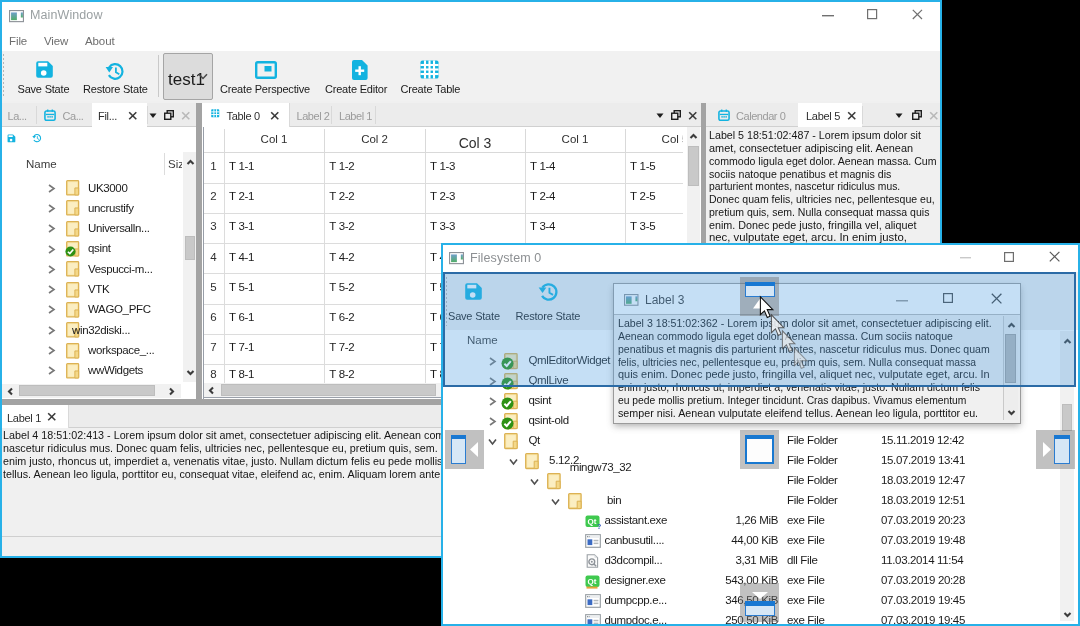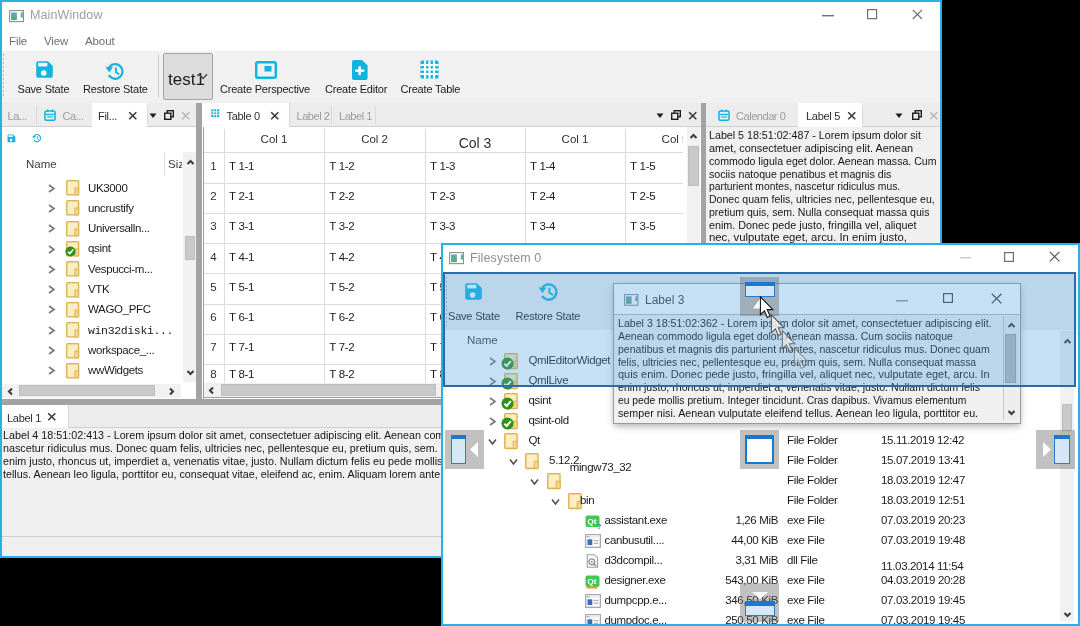--- a/index.html
+++ b/index.html
@@ -201,21 +201,21 @@
     </svg>
 <div class="t tr" style="left:88px;top:304.29999999999995px;">WAGO_PFC</div>
 <svg class="a" style="left:46.5px;top:325.7px" width="9" height="9" viewBox="0 0 9 9">
       <path d="M2,1 L7,4.5 L2,8" fill="none" stroke="#787878" stroke-width="1.6"></path>
     </svg>
 <svg class="a" style="left:66px;top:322.2px" width="13.5" height="16" viewBox="0 0 14 16.5">
       <rect x="0.7" y="0.7" width="12.4" height="14.8" rx="0.8" fill="#f9e4a4" stroke="#dcb254" stroke-width="1.3"></rect>
       <rect x="2.2" y="2.2" width="9.4" height="11.8" fill="#fbeec2"></rect>
       <path d="M9.2,8.2 h3.9 v7.3 h-3.9 z" fill="#f4d888" stroke="#dcb254" stroke-width="1"></path>
     </svg>
-<div class="t tr" style="left:88px;top:324.59999999999997px;font-family:Liberation Mono, monospace;">win32diski...</div>
+<div class="t tr" style="left:72px;top:324.59999999999997px;">win32diski...</div>
 <svg class="a" style="left:46.5px;top:346.0px" width="9" height="9" viewBox="0 0 9 9">
       <path d="M2,1 L7,4.5 L2,8" fill="none" stroke="#787878" stroke-width="1.6"></path>
     </svg>
 <svg class="a" style="left:66px;top:342.5px" width="13.5" height="16" viewBox="0 0 14 16.5">
       <rect x="0.7" y="0.7" width="12.4" height="14.8" rx="0.8" fill="#f9e4a4" stroke="#dcb254" stroke-width="1.3"></rect>
       <rect x="2.2" y="2.2" width="9.4" height="11.8" fill="#fbeec2"></rect>
       <path d="M9.2,8.2 h3.9 v7.3 h-3.9 z" fill="#f4d888" stroke="#dcb254" stroke-width="1"></path>
     </svg>
 <div class="t tr" style="left:88px;top:344.9px;">workspace_...</div>
 <svg class="a" style="left:46.5px;top:366.3px" width="9" height="9" viewBox="0 0 9 9">
@@ -548,21 +548,21 @@
 <div class="t tr" style="left:344px;top:145.4px;">File Folder</div>
 <div class="t tr" style="left:438px;top:145.4px;">18.03.2019 12:47</div>
 <svg class="a" style="left:107.5px;top:166.5px" width="9" height="9" viewBox="0 0 9 9">
         <path d="M1,2.5 L4.5,7 L8,2.5" fill="none" stroke="#4f4f4f" stroke-width="1.6"></path>
       </svg>
 <svg class="a" style="left:124.89999999999998px;top:162.5px" width="14" height="16.5" viewBox="0 0 14 16.5">
         <rect x="0.7" y="0.7" width="12.4" height="14.8" rx="0.8" fill="#f9e4a4" stroke="#dcb254" stroke-width="1.3"></rect>
         <rect x="2.2" y="2.2" width="9.4" height="11.8" fill="#fbeec2"></rect>
         <path d="M9.2,8.2 h3.9 v7.3 h-3.9 z" fill="#f4d888" stroke="#dcb254" stroke-width="1"></path>
       </svg>
-<div class="t tr" style="left:137px;top:165.4px;">bin</div>
+<div class="t tr" style="left:164px;top:165.4px;">bin</div>
 <div class="t tr" style="left:344px;top:165.4px;">File Folder</div>
 <div class="t tr" style="left:438px;top:165.4px;">18.03.2019 12:51</div>
 <svg class="a" style="left:142px;top:183.5px" width="15" height="15" viewBox="0 0 15 15">
         <rect x="0.5" y="1.5" width="14" height="11.5" rx="2" fill="#3fc94f"></rect>
         <text x="7" y="10.2" font-size="8" font-weight="bold" fill="#fff" text-anchor="middle" font-family="Liberation Sans">Qt</text>
         <text x="12" y="14.5" font-size="7" font-weight="bold" fill="#3558c0">?</text>
       </svg>
 <div class="t tr" style="left:161.5px;top:185.4px;">assistant.exe</div>
 <div class="t tr" style="left:335px;top:185.4px;transform:translateX(-100%);">1,26 MiB</div>
 <div class="t tr" style="left:344px;top:185.4px;">exe File</div>
@@ -583,30 +583,30 @@
 <svg class="a" style="left:142px;top:224px" width="14" height="14" viewBox="0 0 14 14">
         <path d="M2.2,0.7 H9.5 L12.6,3.8 V13.3 H2.2 Z" fill="#fbfbfb" stroke="#9aa0a5" stroke-width="1.1"></path>
         <path d="M9.5,0.7 L12.6,3.8 H9.5 Z" fill="#d9dcdf"></path>
         <circle cx="6.8" cy="7.8" r="2.9" fill="none" stroke="#8d9298" stroke-width="1.4"></circle>
         <circle cx="6.8" cy="7.8" r="1" fill="#8d9298"></circle>
         <path d="M8.9,9.9 L11.2,12.2" stroke="#8d9298" stroke-width="1.4"></path>
       </svg>
 <div class="t tr" style="left:161.5px;top:225.4px;">d3dcompil...</div>
 <div class="t tr" style="left:335px;top:225.4px;transform:translateX(-100%);">3,31 MiB</div>
 <div class="t tr" style="left:344px;top:225.4px;">dll File</div>
-<div class="t tr" style="left:438px;top:225.4px;margin-top:6px;">11.03.2014 11:54</div>
+<div class="t tr" style="left:438px;top:225.4px;">11.03.2014 11:54</div>
 <svg class="a" style="left:142px;top:243.5px" width="15" height="15" viewBox="0 0 15 15">
         <rect x="0.5" y="1.5" width="14" height="11.5" rx="2" fill="#3fc94f"></rect>
         <text x="7" y="10.2" font-size="8" font-weight="bold" fill="#fff" text-anchor="middle" font-family="Liberation Sans">Qt</text>
         <rect x="1.5" y="12.6" width="11" height="2" fill="#e8a33d"></rect>
       </svg>
 <div class="t tr" style="left:161.5px;top:245.4px;">designer.exe</div>
 <div class="t tr" style="left:335px;top:245.4px;transform:translateX(-100%);">543,00 KiB</div>
 <div class="t tr" style="left:344px;top:245.4px;">exe File</div>
-<div class="t tr" style="left:438px;top:245.4px;">04.03.2019 20:28</div>
+<div class="t tr" style="left:438px;top:245.4px;">07.03.2019 20:28</div>
 <svg class="a" style="left:141.5px;top:264px" width="16" height="14.0" viewBox="0 0 16 14">
         <rect x="0.7" y="0.7" width="14.6" height="12.6" fill="#fff" stroke="#9aa0a5" stroke-width="1.2"></rect>
         <rect x="1.3" y="1.3" width="13.4" height="2.6" fill="#eceef0"></rect>
         <rect x="2" y="2" width="1.2" height="1.2" fill="#8d9298"></rect>
         <rect x="3.8" y="2" width="1.2" height="1.2" fill="#b6babe"></rect>
         <rect x="2.5" y="5.3" width="4.8" height="5.8" fill="#3d6cc3"></rect>
         <rect x="8.6" y="5.8" width="4.8" height="1.5" fill="#b4b8bc"></rect>
         <rect x="8.6" y="8.6" width="4.8" height="1.5" fill="#b4b8bc"></rect>
       </svg>
 <div class="t tr" style="left:161.5px;top:265.4px;">dumpcpp.e...</div>

